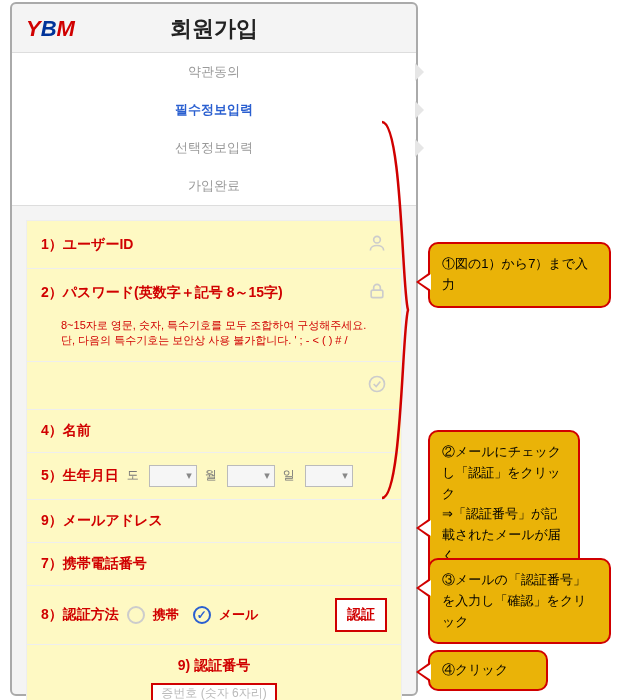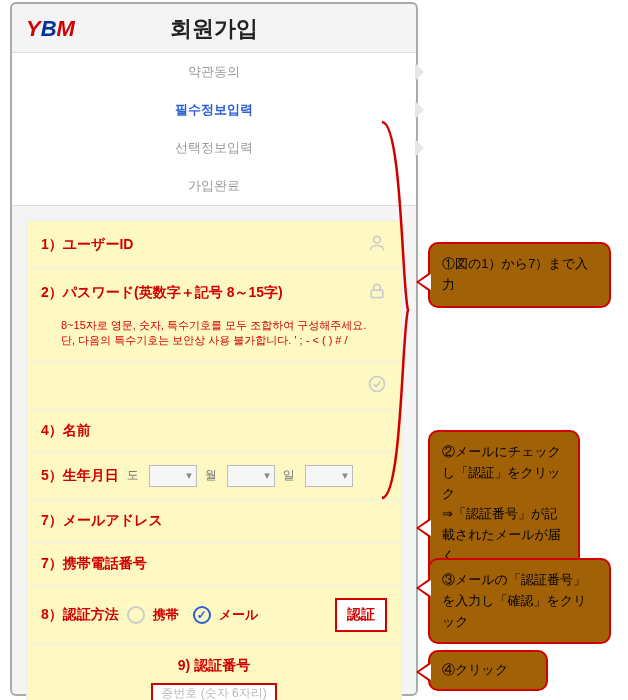--- a/index.html
+++ b/index.html
@@ -44,21 +44,21 @@
     border: 2px solid #d00000; height: 30px; flex: 1; max-width: 170px; display: flex; align-items: center; padding: 0 8px; color: #bbb; font-size: 12px; background: #fff;
   }
   .brace {
     position: absolute; left: 380px; top: 120px; width: 30px; height: 380px; pointer-events: none;
   }
   .next-btn {
     margin: 14px; background: #2a5fd0; color: #fff; border: 3px solid #d00000; text-align: center; padding: 14px; font-size: 18px; font-weight: 700; letter-spacing: 2px;
   }
 
   .callout {
-    position: absolute; border: 2px solid #d00000; border-radius: 10px; background: #a16207; padding: 10px 12px; font-size: 13px; line-height: 1.6; color: #000;
+    position: absolute; border: 2px solid #d00000; border-radius: 10px; background: #eab308; padding: 10px 12px; font-size: 13px; line-height: 1.6; color: #000;
   }
   .callout .tail {
     position: absolute; left: -14px; width: 0; height: 0;
     border-top: 10px solid transparent; border-bottom: 10px solid transparent; border-right: 14px solid #d00000;
   }
   .callout .tail::after {
     content: ""; position: absolute; left: 3px; top: -8px; width: 0; height: 0;
     border-top: 8px solid transparent; border-bottom: 8px solid transparent; border-right: 12px solid #fff;
   }
   #c1 { left: 428px; top: 242px; width: 183px; }
@@ -132,21 +132,21 @@
         <span class="label">5）生年月日</span>
         <span class="sel-label">도</span>
         <span class="sel">▾</span>
         <span class="sel-label">월</span>
         <span class="sel">▾</span>
         <span class="sel-label">일</span>
         <span class="sel">▾</span>
       </div>
 
       <div class="row">
-        <span class="label">7）メールアドレス</span>
+        <span class="label">9）メールアドレス</span>
       </div>
 
       <div class="row">
         <span class="label">7）携帯電話番号</span>
       </div>
 
       <div class="row">
         <span class="label">8）認証方法</span>
         <span class="radio"></span>
         <span class="opt-label">携帯</span>

